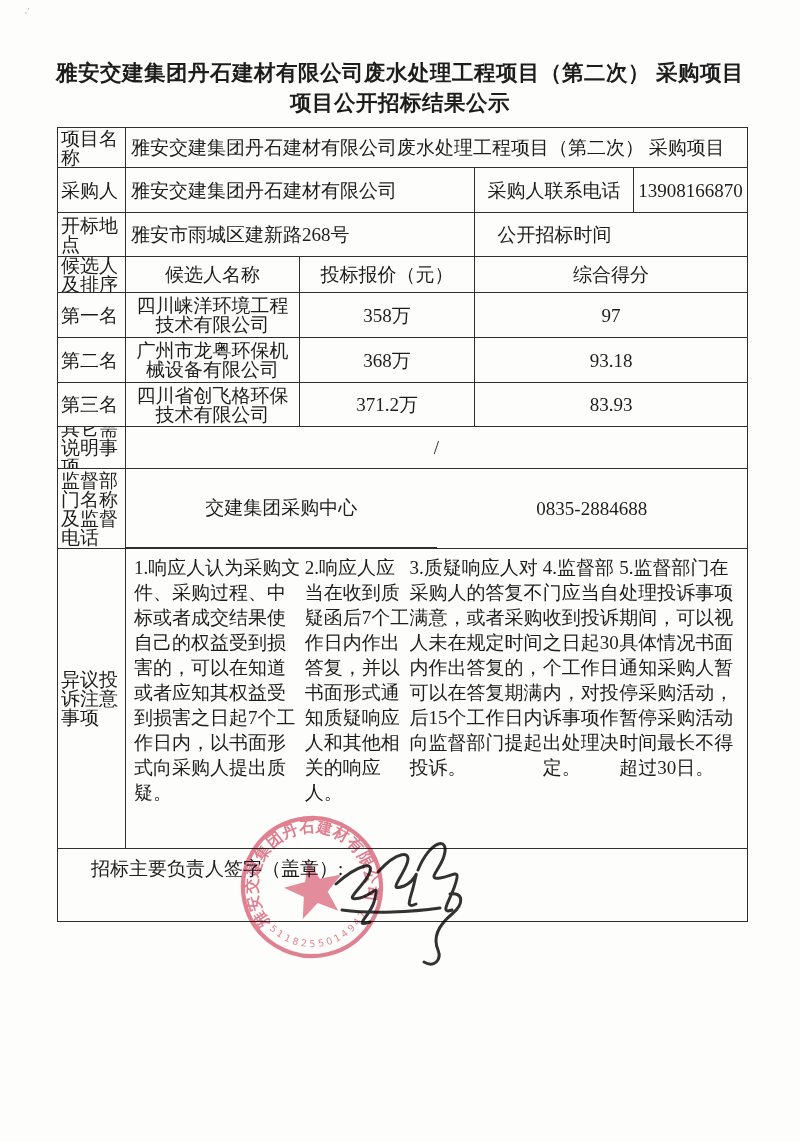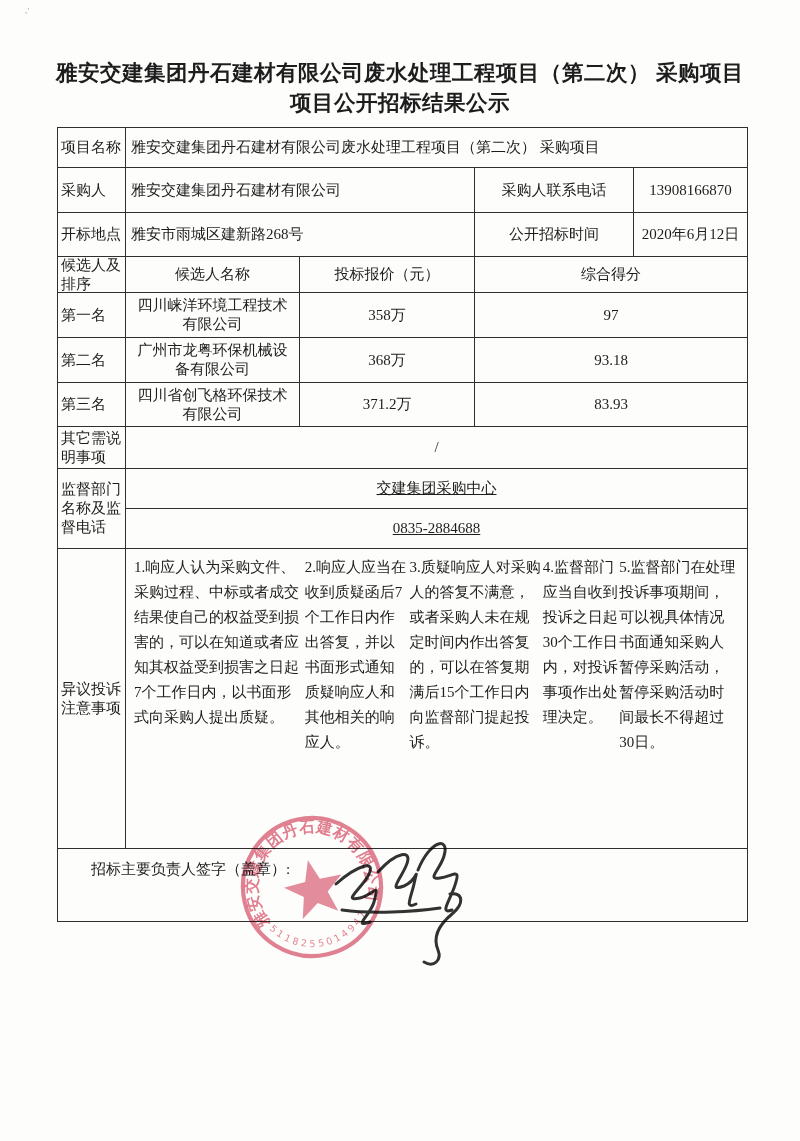--- a/index.html
+++ b/index.html
@@ -19,40 +19,40 @@
   .scan-mark{position:absolute;left:24px;top:6px;color:#9a9a9a;font-size:11px;transform:rotate(-20deg);}
   .title{
     position:absolute;left:0;top:58px;width:100%;
     text-align:center;font-weight:bold;font-size:21.5px;line-height:30px;
     letter-spacing:0.5px;
   }
   .tbl{
     position:absolute;left:57px;top:127px;width:691px;height:795px;
     border:1.6px solid var(--line);
     box-sizing:border-box;
-    font-size:15px;
+    font-size:19px;
   }
   .row{display:flex;box-sizing:border-box;border-bottom:1px solid var(--line);}
   .row:last-child{border-bottom:none;margin-left:27px;}
   .cell{
     box-sizing:border-box;border-right:1px solid var(--line);
     display:flex;align-items:center;
     padding:2px 5px;line-height:19px;
     overflow:hidden;
   }
   .cell:last-child{border-right:none;}
   .lab{width:68px;flex:none;padding:2px 3px;}
   .c-left{justify-content:flex-start;text-align:left;}
   .c-mid{justify-content:center;text-align:center;}
   .w-val{width:349px;flex:none;}
   .w-sub{width:159px;flex:none;}
   .w-name{width:174px;flex:none;}
   .w-price{width:175px;flex:none;text-align:center;}
   .grow{flex:1;}
-  .stack{flex:1;display:flex;flex-direction:column;text-decoration:underline;}
+  .stack{flex:1;display:flex;flex-direction:row;}
   .stack .sub{flex:1;display:flex;align-items:center;justify-content:center;box-sizing:border-box;}
   .stack .sub:first-child{border-bottom:1px solid var(--line);}
   .notice-cell{
     flex:1;display:flex;flex-direction:row;justify-content:center;
     box-sizing:border-box;padding:6px 8px;line-height:25px;
   }
   .notice-cell div{text-align:left;}
   .sign-row{height:40px;display:flex;align-items:center;padding-left:6px;box-sizing:border-box;}
   .stamp{position:absolute;left:237px;top:812px;opacity:0.8;mix-blend-mode:multiply;pointer-events:none;}
   .signature{position:absolute;left:322px;top:818px;mix-blend-mode:multiply;pointer-events:none;}
@@ -80,21 +80,20 @@
       <div class="cell lab c-left">采购人</div>
       <div class="cell w-val c-left">雅安交建集团丹石建材有限公司</div>
       <div class="cell w-sub c-mid">采购人联系电话</div>
       <div class="cell grow c-mid">13908166870</div>
     </div>
 
     <div class="row" style="height:44px">
       <div class="cell lab c-left">开标地点</div>
       <div class="cell w-val c-left">雅安市雨城区建新路268号</div>
       <div class="cell w-sub c-mid">公开招标时间</div>
-      <div class="cell grow c-mid">2020年6月12日</div>
     </div>
 
 
     <div class="row" style="height:36px">
       <div class="cell lab c-left">候选人及排序</div>
       <div class="cell w-name c-mid">候选人名称</div>
       <div class="cell w-price c-mid">投标报价（元）</div>
       <div class="cell grow c-mid">综合得分</div>
     </div>
 

